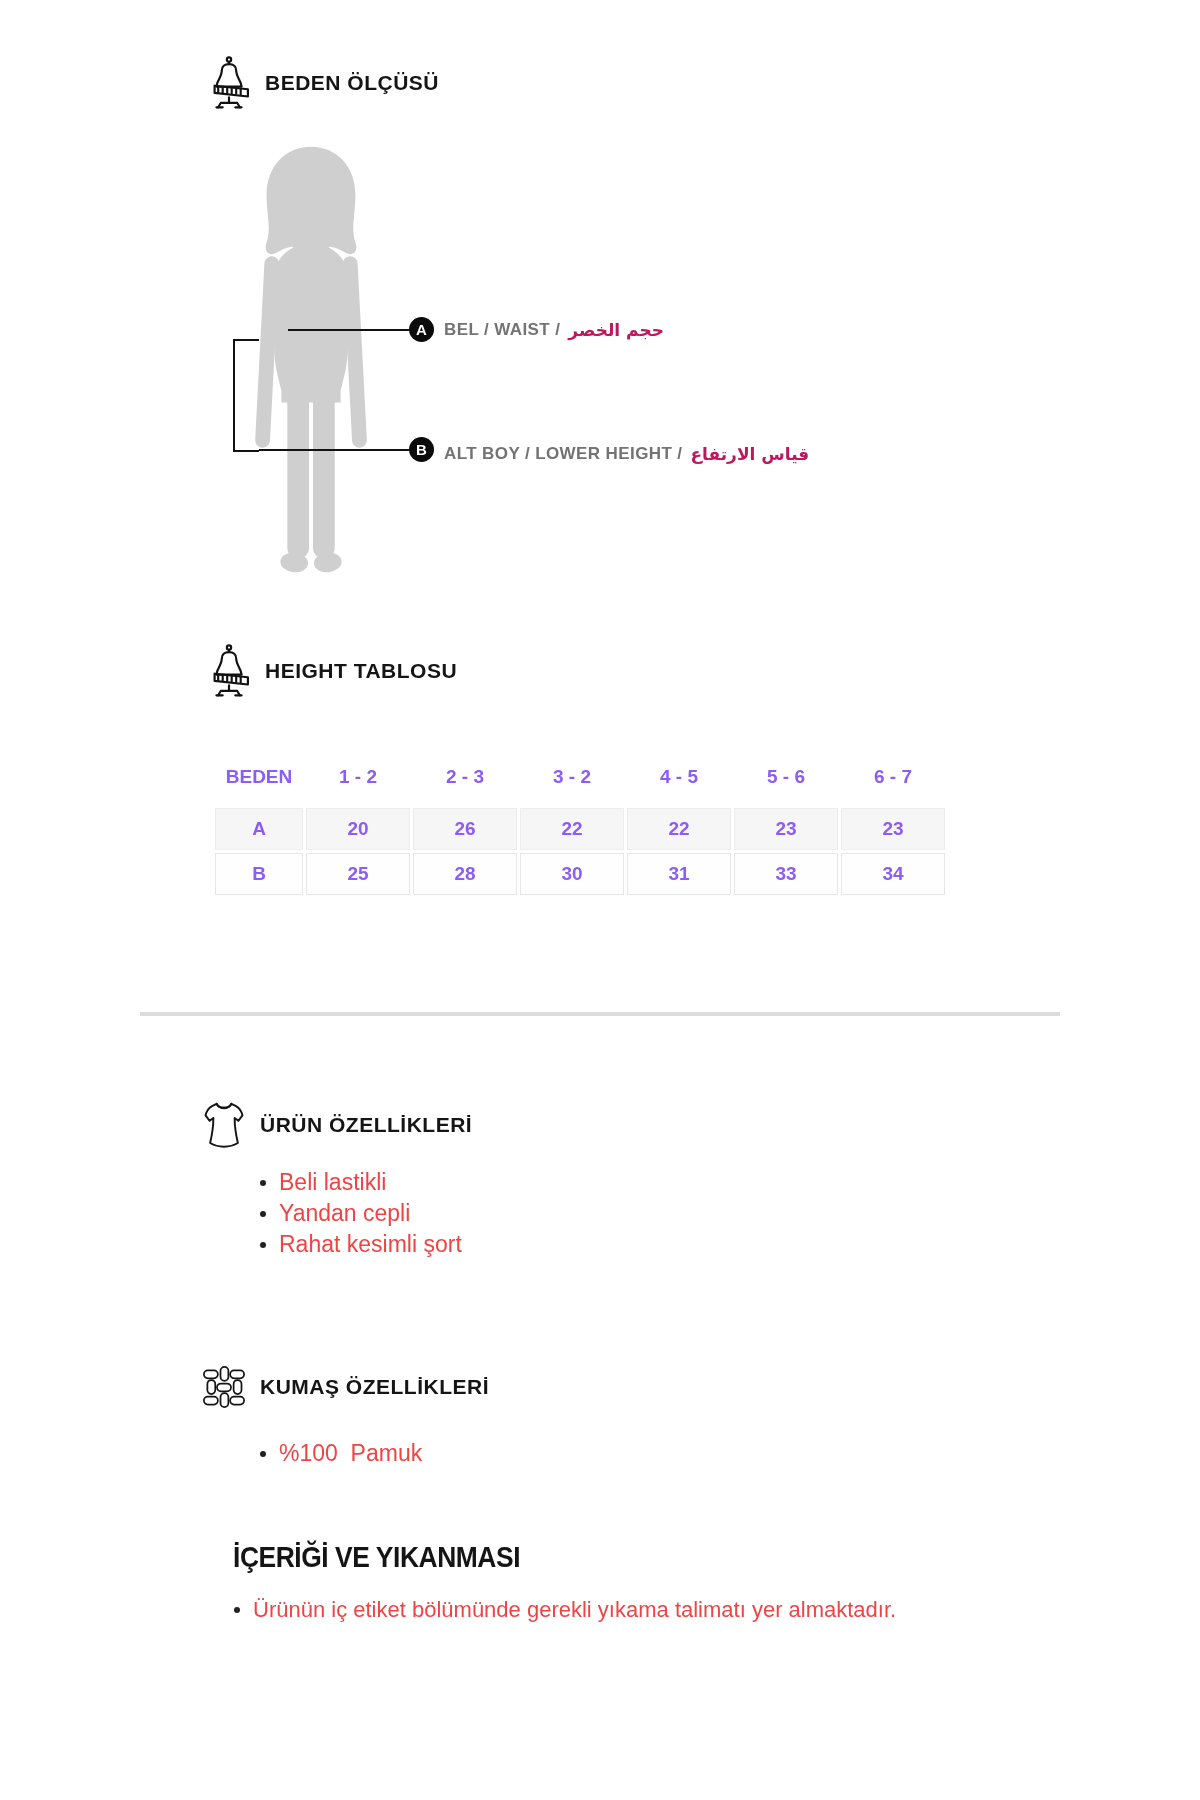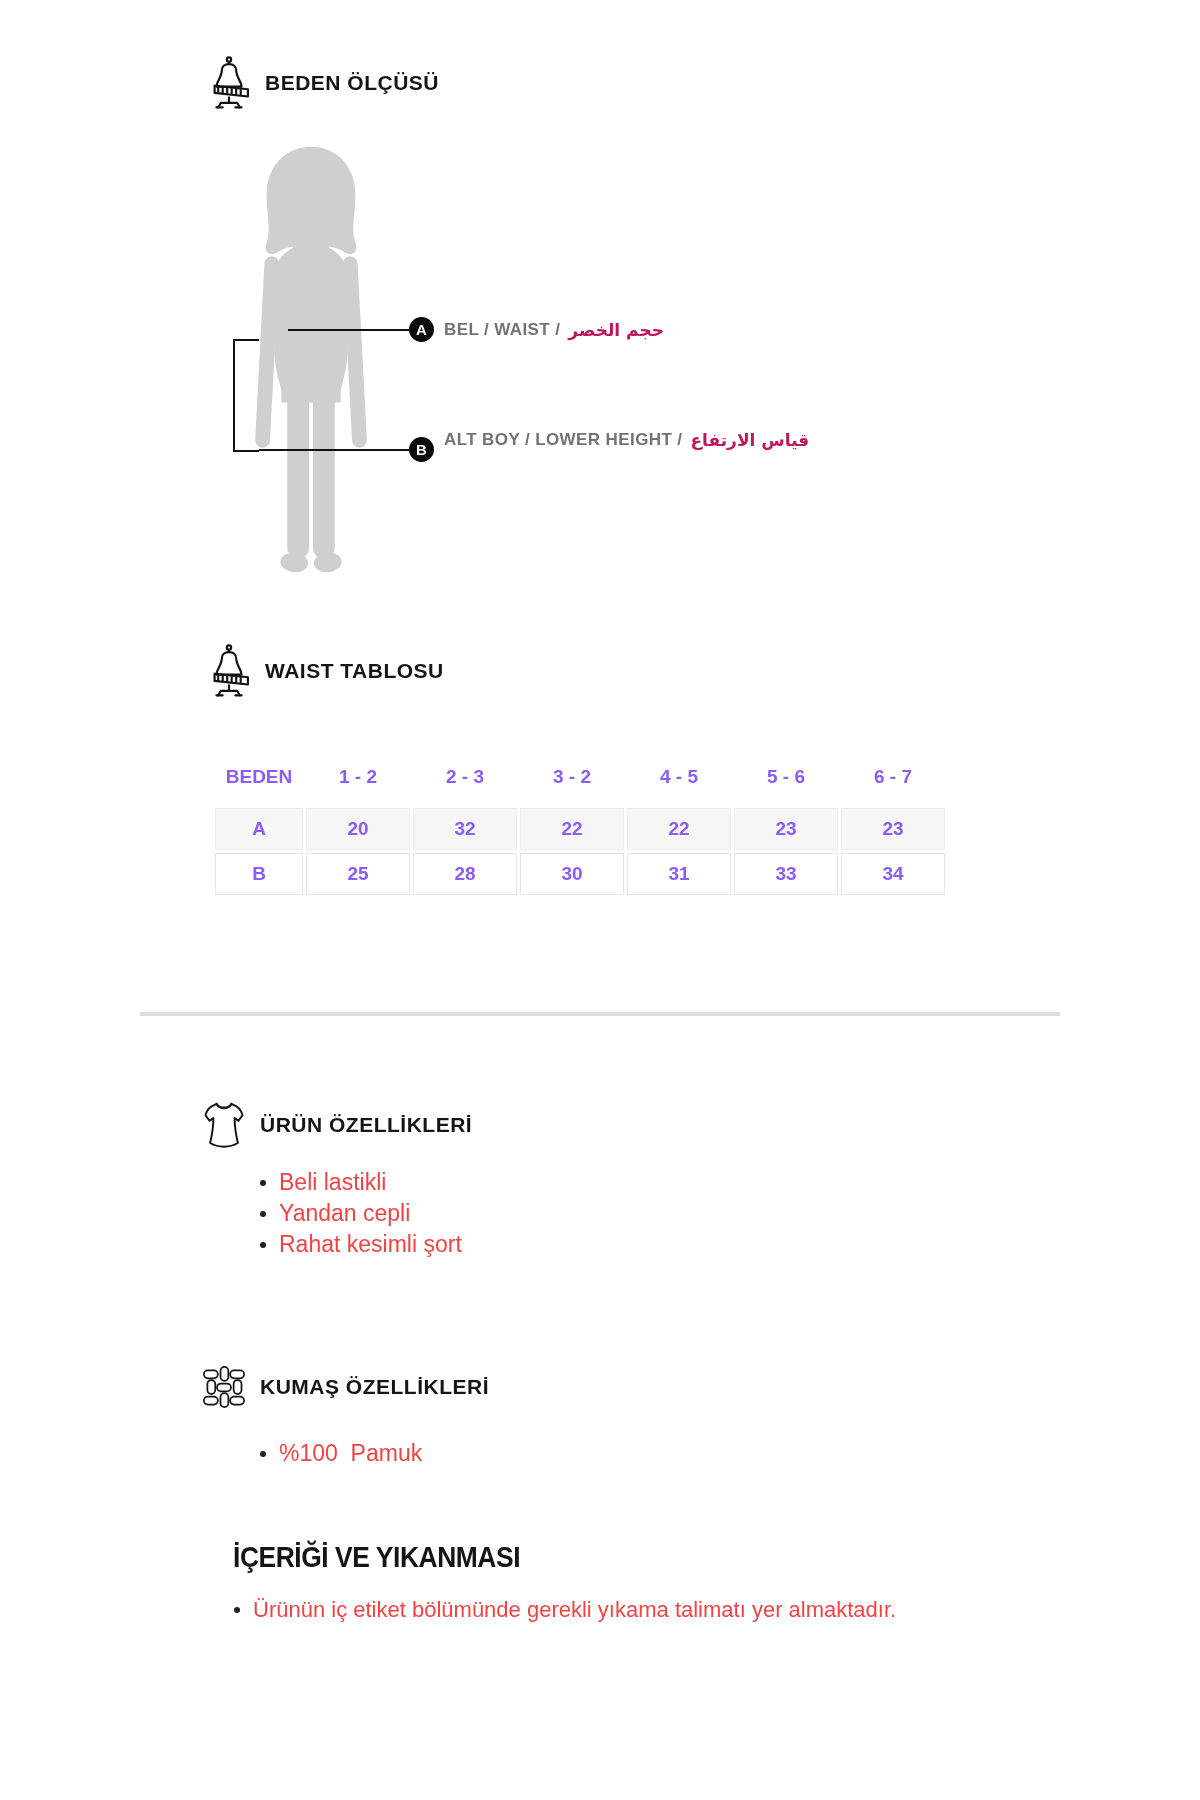--- a/index.html
+++ b/index.html
@@ -88,56 +88,56 @@
   </div>
   <div class="callout-label" style="left:444px; top:317px;">
     <span class="lat">BEL / WAIST /</span>
     <span class="ar">حجم الخصر</span>
   </div>
 
   <div class="hline" style="left:259px; top:449px; width:150px;"></div>
   <div class="badge" style="left:409px; top:437px;">
     <span>B</span>
   </div>
-  <div class="callout-label" style="left:444px; top:427px;">
+  <div class="callout-label" style="left:444px; top:441px;">
     <span class="lat">ALT BOY / LOWER HEIGHT /</span>
     <span class="ar">قياس الارتفاع</span>
   </div>
 
   <div class="sec-head" style="left:205px; top:644px;">
     <span class="icon-box">
       <svg width="44" height="54" viewBox="0 0 48 60" fill="none" stroke="#111" stroke-width="2.4" stroke-linejoin="round" stroke-linecap="round">
         <circle cx="24" cy="4" r="2.4"></circle>
         <path d="M24,7 L24,9"></path>
         <path d="M24,9 C19,9 16,12 16,16 C16,21 13,25 11,30 L10,34 L38,34 L37,30 C35,25 32,21 32,16 C32,12 29,9 24,9 Z"></path>
         <path d="M8,33 L45,37 L45,45 L8,41 Z"></path>
         <path d="M12,34.5 L12,40 M17,35 L17,40.5 M22,35.5 L22,41 M27,36 L27,41.5 M32,36.5 L32,42 M37,37 L37,42.5"></path>
         <path d="M24,46 L24,52"></path>
         <path d="M16,52 L32,52"></path>
         <path d="M15,52 L12,57 M33,52 L36,57"></path>
         <path d="M10,57 L17,57 M31,57 L38,57"></path>
       </svg>
     </span>
-    <span class="head-text">WAIST TABLOSU</span>
+    <span class="head-text">HEIGHT TABLOSU</span>
   </div>
 
   <div class="size-table">
     <div class="t-row header">
       <div class="cell">BEDEN</div>
       <div class="cell">1 - 2</div>
       <div class="cell">2 - 3</div>
       <div class="cell">3 - 2</div>
       <div class="cell">4 - 5</div>
       <div class="cell">5 - 6</div>
       <div class="cell">6 - 7</div>
     </div>
     <div class="t-row row-a">
       <div class="cell">A</div>
       <div class="cell">20</div>
-      <div class="cell">32</div>
+      <div class="cell">26</div>
       <div class="cell">22</div>
       <div class="cell">22</div>
       <div class="cell">23</div>
       <div class="cell">23</div>
     </div>
     <div class="t-row row-b">
       <div class="cell">B</div>
       <div class="cell">25</div>
       <div class="cell">28</div>
       <div class="cell">30</div>

